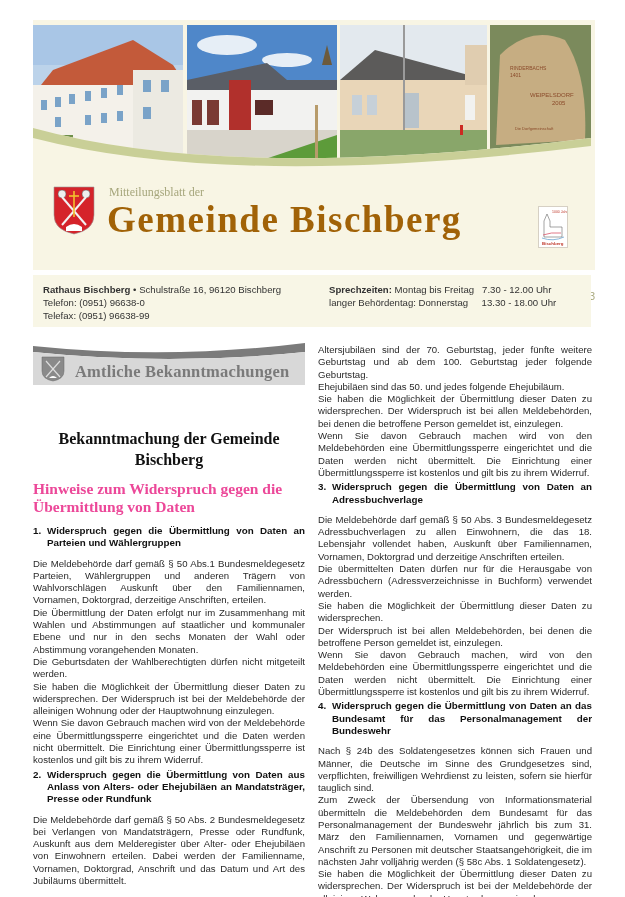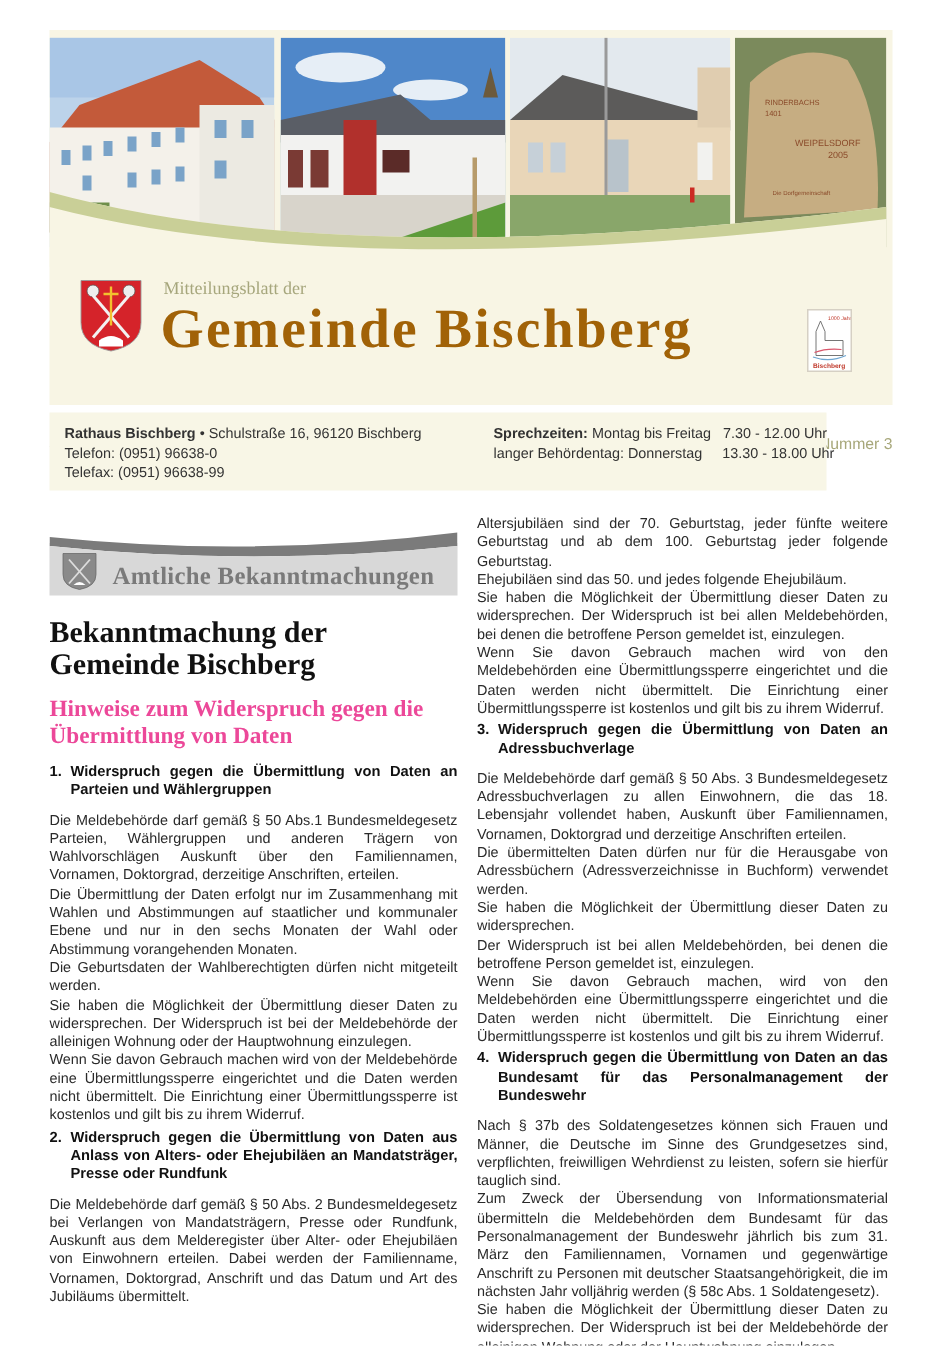--- a/index.html
+++ b/index.html
@@ -19,38 +19,38 @@
   .crest { position: absolute; left: 19px; top: 165px; width: 44px; height: 50px; }
   .overtitle { position: absolute; left: 76px; top: 165px; font-family: "Liberation Serif", serif; font-size: 12px; color: #a6a67c; }
   .title { position: absolute; left: 74px; top: 178px; font-family: "Liberation Serif", serif; font-weight: bold; font-size: 37px; letter-spacing: 1.5px; color: #a16207; }
   .jubilee { position: absolute; left: 505px; top: 186px; width: 28px; height: 40px; border: 1px solid #d6d0c4; background: #fff; }
   .meta { position: absolute; top: 230px; font-size: 10.5px; color: #a7a77a; margin-top: 40px; }
   .meta.left { left: 0; }
   .meta.center { left: 230px; }
   .meta.right { right: 0; }
 
   
-  .infobar { position: absolute; left: 33px; top: 275px; width: 518px; height: 52px; background: #f8f6e6; font-size: 9.6px; color: #333; }
+  .infobar { position: absolute; left: 33px; top: 275px; width: 558px; height: 52px; background: #f8f6e6; font-size: 9.6px; color: #333; }
   .info-left { position: absolute; left: 10px; top: 8px; line-height: 13px; }
   .info-right { position: absolute; left: 296px; top: 8px; line-height: 13px; }
   .info-right .row { white-space: pre; }
   b { font-weight: bold; }
 
   
-  .banner { position: absolute; left: 33px; top: 352px; width: 272px; height: 47px; }
+  .banner { position: absolute; left: 33px; top: 340px; width: 272px; height: 47px; }
   .banner-bg { position: absolute; left: 0; top: 10px; width: 272px; height: 35px; background: #d8d8d8; }
   .banner-arc { position: absolute; left: 0; top: 0; width: 272px; height: 20px; }
   .banner-crest { position: absolute; left: 8px; top: 16px; width: 24px; height: 26px; }
   .banner-label { position: absolute; left: 42px; top: 22px; font-family: "Liberation Serif", serif; font-weight: bold; font-size: 16.5px; color: #7a7a7a; letter-spacing: 0.2px; }
 
   
   .col { position: absolute; font-size: 9.6px; line-height: 12.3px; color: #2a2a2a; text-align: justify; }
   .col-left { left: 33px; top: 412px; width: 272px; }
   .col-right { left: 318px; top: 344px; width: 274px; }
-  .h1 { font-family: "Liberation Serif", serif; font-weight: bold; font-size: 20px; line-height: 21px; color: #111; margin: 0 0 10px 0; text-align: left; }
+  .h1 { font-family: "Liberation Serif", serif; font-weight: bold; font-size: 16px; line-height: 21px; color: #111; margin: 16px 0 10px 0; text-align: center; }
   .h2 { font-family: "Liberation Serif", serif; font-weight: bold; font-size: 15.5px; line-height: 18px; color: #ec4899; margin: 0 0 9px 0; text-align: left; }
   .sub { display: flex; font-weight: bold; font-size: 9.8px; line-height: 12.3px; margin: 0 0 8px 0; color: #111; }
   .sub .num { width: 14px; flex: 0 0 14px; }
   .sub .txt { flex: 1; text-align: justify; }
   .col p { margin: 0; }
 </style>
 </head>
 <body>
 
 <div class="masthead">
@@ -221,16 +221,16 @@
   <p>Die Meldebehörde darf gemäß § 50 Abs. 3 Bundesmeldegesetz Adressbuchverlagen zu allen Einwohnern, die das 18. Lebensjahr vollendet haben, Auskunft über Familiennamen, Vornamen, Doktorgrad und derzeitige Anschriften erteilen.</p>
   <p>Die übermittelten Daten dürfen nur für die Herausgabe von Adressbüchern (Adressverzeichnisse in Buchform) verwendet werden.</p>
   <p>Sie haben die Möglichkeit der Übermittlung dieser Daten zu widersprechen.</p>
   <p>Der Widerspruch ist bei allen Meldebehörden, bei denen die betroffene Person gemeldet ist, einzulegen.</p>
   <p>Wenn Sie davon Gebrauch machen, wird von den Meldebehörden eine Übermittlungssperre eingerichtet und die Daten werden nicht übermittelt. Die Einrichtung einer Übermittlungssperre ist kostenlos und gilt bis zu ihrem Widerruf.</p>
 
   <div class="sub" style="margin-top:2px">
     <span class="num">4.</span>
     <span class="txt">Widerspruch gegen die Übermittlung von Daten an das Bundesamt für das Personalmanagement der Bundeswehr</span>
   </div>
-  <p>Nach § 37b des Soldatengesetzes können sich Frauen und Männer, die Deutsche im Sinne des Grundgesetzes sind, verpflichten, freiwilligen Wehrdienst zu leisten, sofern sie hierfür tauglich sind.</p>
+  <p>Nach § 24b des Soldatengesetzes können sich Frauen und Männer, die Deutsche im Sinne des Grundgesetzes sind, verpflichten, freiwilligen Wehrdienst zu leisten, sofern sie hierfür tauglich sind.</p>
   <p>Zum Zweck der Übersendung von Informationsmaterial übermitteln die Meldebehörden dem Bundesamt für das Personalmanagement der Bundeswehr jährlich bis zum 31. März den Familiennamen, Vornamen und gegenwärtige Anschrift zu Personen mit deutscher Staatsangehörigkeit, die im nächsten Jahr volljährig werden (§ 58c Abs. 1 Soldatengesetz).</p>
   <p>Sie haben die Möglichkeit der Übermittlung dieser Daten zu widersprechen. Der Widerspruch ist bei der Meldebehörde der alleinigen Wohnung oder der Hauptwohnung einzulegen.</p>
 </div>
 
 </body></html>

